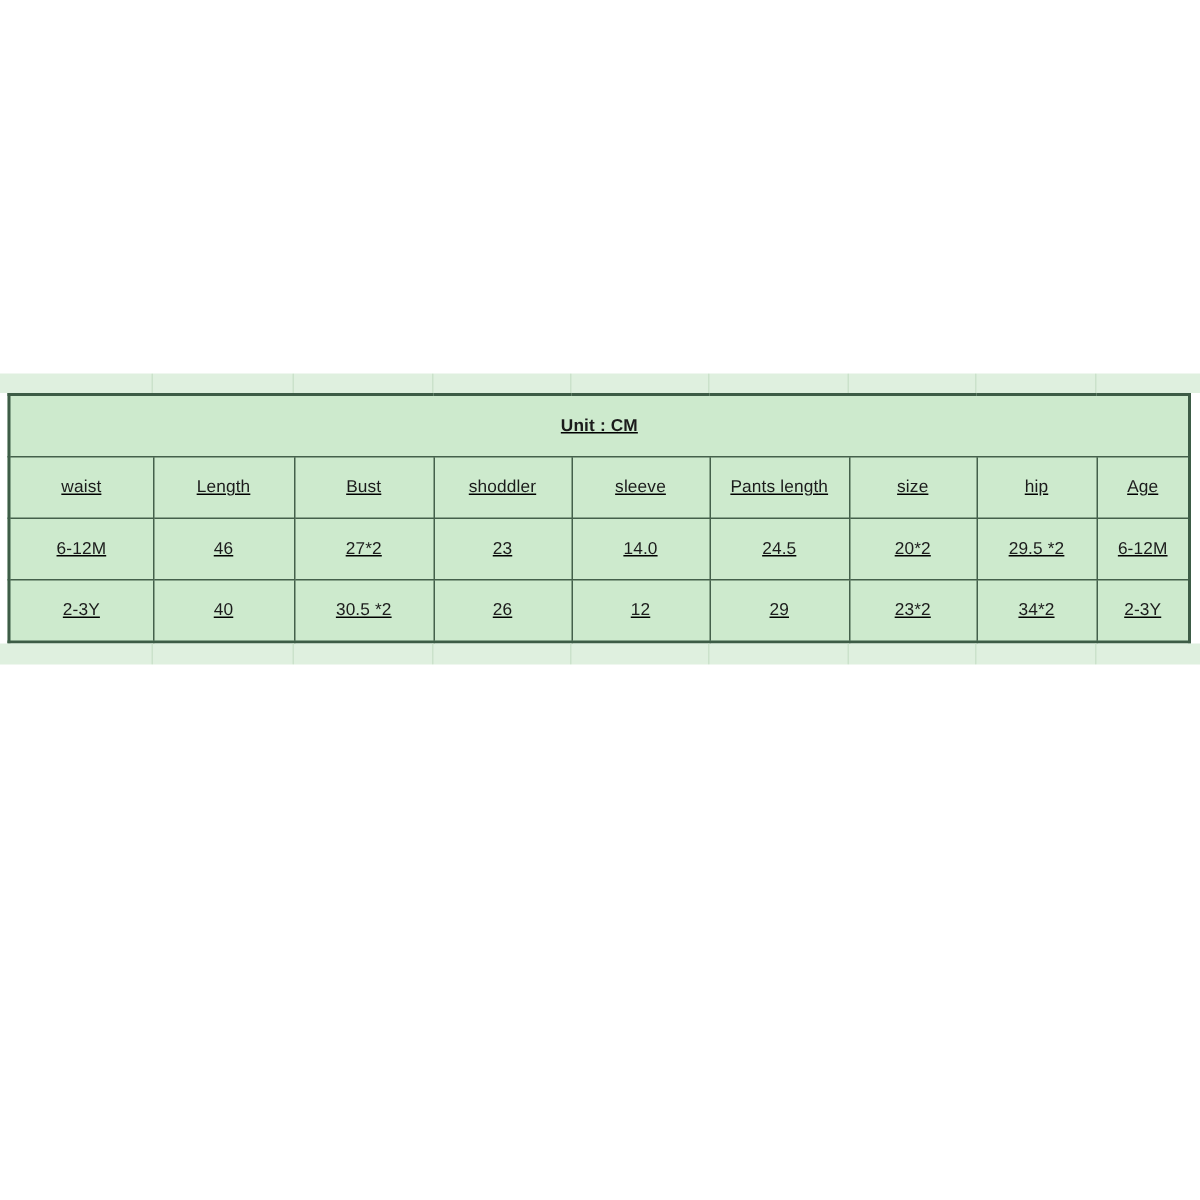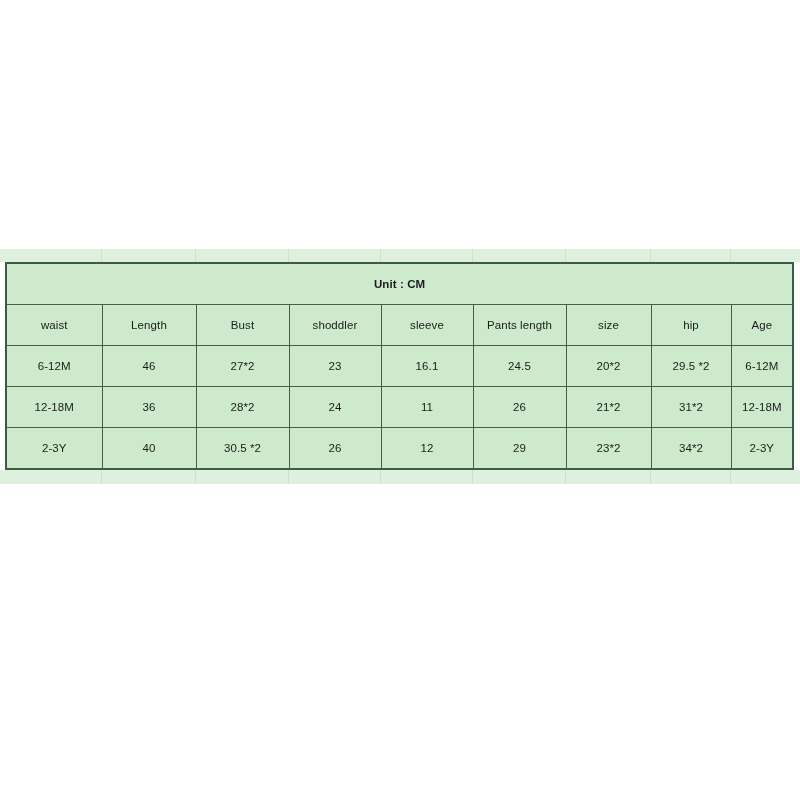--- a/index.html
+++ b/index.html
@@ -14,20 +14,21 @@
     overflow: hidden;
     position: relative;
   }
 
   
   #size-chart-wrap {
     position: absolute;
     left: 0;
     top: 249px;
     width: 800px;
+    text-decoration: underline;
   }
 
   
   .sheet-strip {
     position: relative;
     height: 13px;
     background: #dff0df;
     overflow: hidden;
   }
   .sheet-strip.bottom {
@@ -112,36 +113,25 @@
           <td>Pants length</td>
           <td>size</td>
           <td>hip</td>
           <td>Age</td>
         </tr>
         <tr>
           <td>6-12M</td>
           <td>46</td>
           <td>27*2</td>
           <td>23</td>
-          <td>16.1</td>
+          <td>14.0</td>
           <td>24.5</td>
           <td>20*2</td>
           <td>29.5 *2</td>
           <td>6-12M</td>
-        </tr>
-        <tr>
-          <td>12-18M</td>
-          <td>36</td>
-          <td>28*2</td>
-          <td>24</td>
-          <td>11</td>
-          <td>26</td>
-          <td>21*2</td>
-          <td>31*2</td>
-          <td>12-18M</td>
         </tr>
         <tr>
           <td>2-3Y</td>
           <td>40</td>
           <td>30.5 *2</td>
           <td>26</td>
           <td>12</td>
           <td>29</td>
           <td>23*2</td>
           <td>34*2</td>

